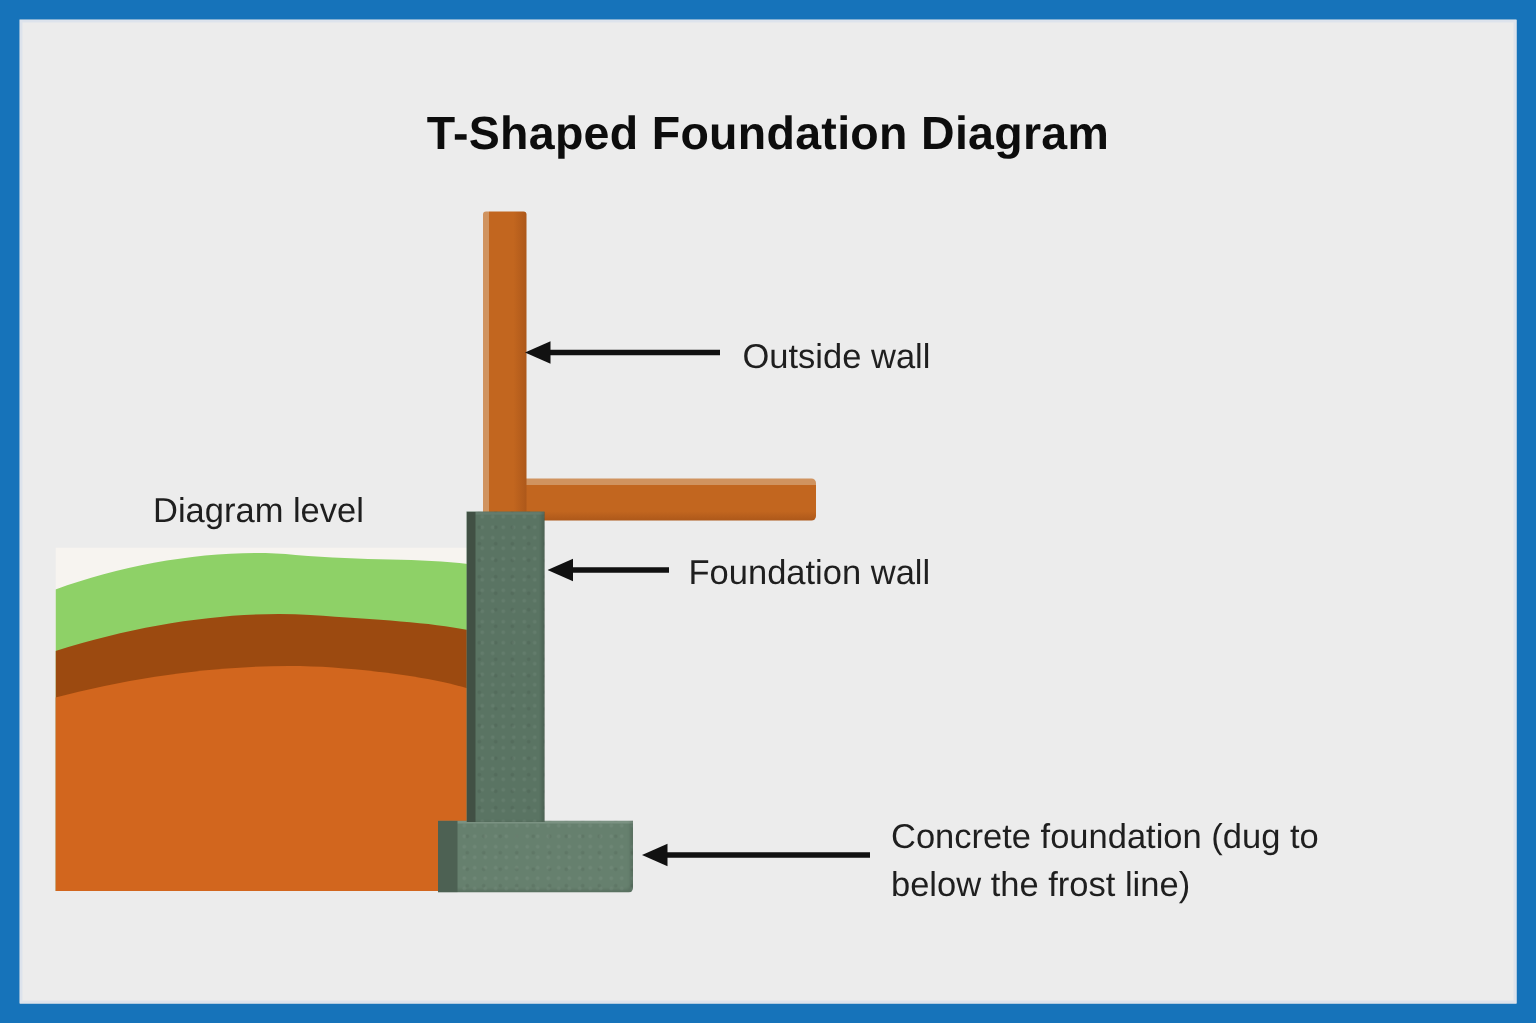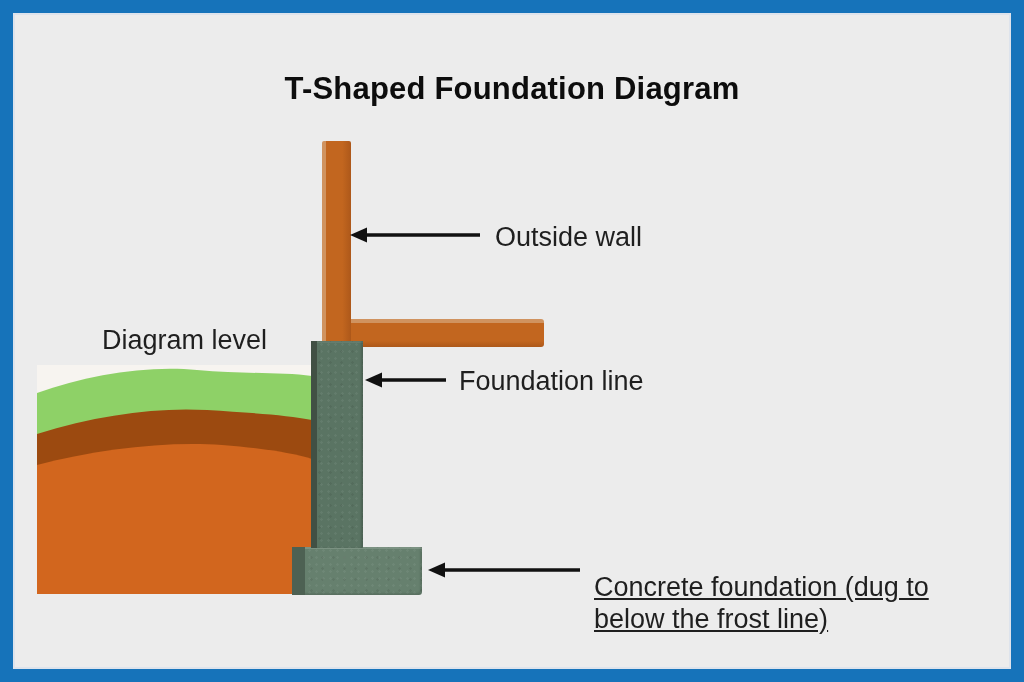--- a/index.html
+++ b/index.html
@@ -39,21 +39,21 @@
     position:absolute;
     left:0;right:0;top:71px;
     text-align:center;
     font-size:31px;
     font-weight:700;
     color:var(--title-dark);
     letter-spacing:.2px;
   }
   .label{
     position:absolute;
-    font-size:27px;
+    font-size:23px;
     color:var(--text-dark);
     line-height:32px;
     white-space:nowrap;
   }
   .label.wrap{white-space:normal;}
   
   .ground{
     position:absolute;
     left:37px;top:365px;
     width:275px;height:229px;
@@ -115,21 +115,21 @@
   .arrow{position:absolute;height:20px;}
   .arrow svg{display:block;width:100%;height:100%;}
   .arrow line{stroke:var(--arrow-black);stroke-width:3.6;}
   .arrow polygon{fill:var(--arrow-black);}
   .arrow-outside{left:350px;top:225px;width:133px;}
   .arrow-foundation{left:365px;top:370px;width:83px;}
   .arrow-footing{left:428px;top:560px;width:154px;}
   .label-ground{left:102px;top:324px;}
   .label-outside{left:495px;top:221px;}
   .label-foundation{left:459px;top:365px;}
-  .label-footing{left:594px;top:571px;width:340px;text-decoration:underline;}
+  .label-footing{left:594px;top:541px;width:340px;}
 </style>
 </head>
 <body>
 
 <div class="panel"></div>
 
 <div class="title">T-Shaped Foundation Diagram</div>
 
 <div class="ground">
   <svg viewBox="0 0 275 229" preserveAspectRatio="none">
@@ -160,14 +160,14 @@
 </div>
 <div class="arrow arrow-footing">
   <svg viewBox="0 0 154 20" preserveAspectRatio="none">
     <line x1="152" y1="10" x2="12" y2="10"></line>
     <polygon points="0,10 17,2.5 17,17.5"></polygon>
   </svg>
 </div>
 
 <div class="label label-ground">Diagram level</div>
 <div class="label label-outside">Outside wall</div>
-<div class="label label-foundation">Foundation line</div>
+<div class="label label-foundation">Foundation wall</div>
 <div class="label label-footing wrap">Concrete foundation (dug to below the frost line)</div>
 
 </body></html>

